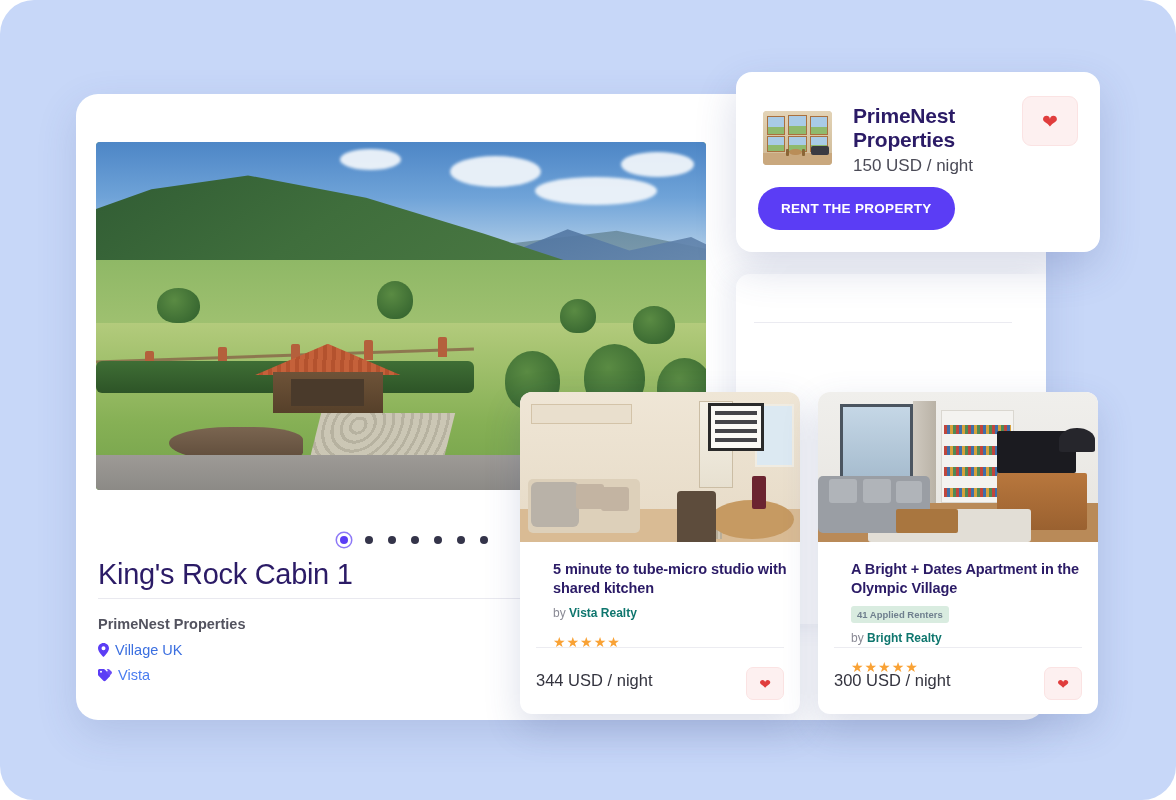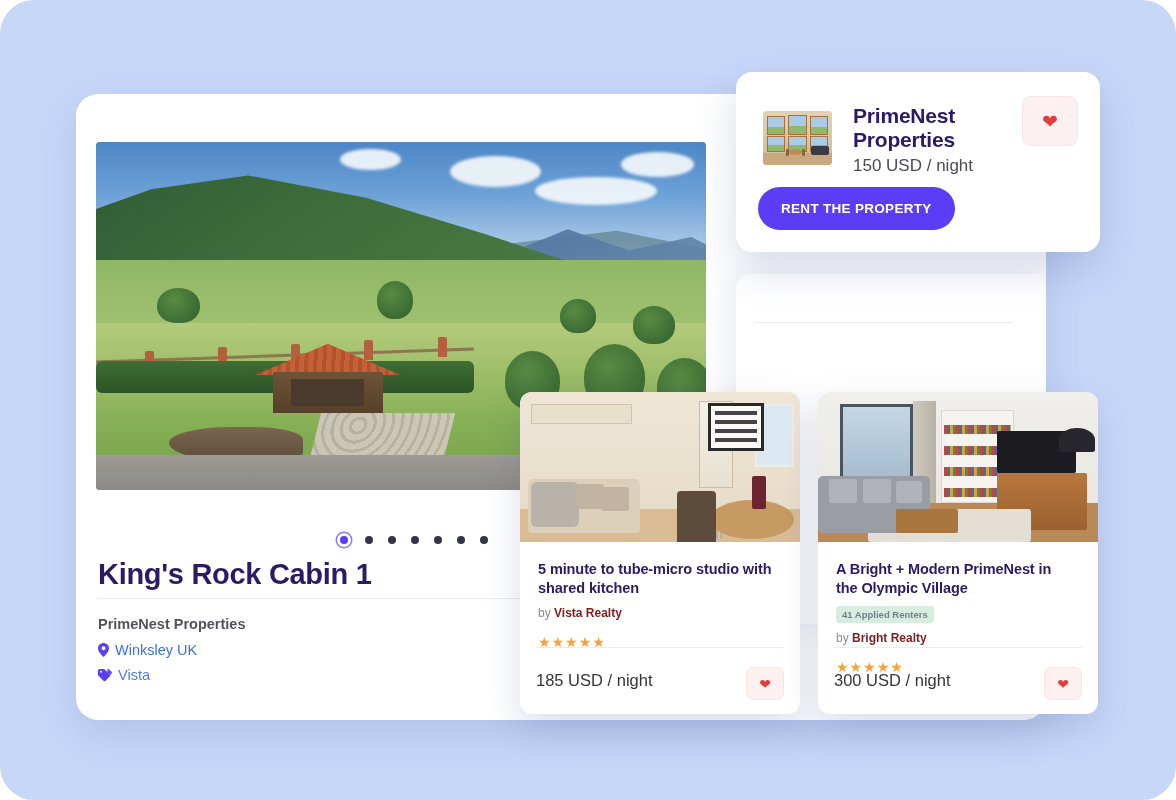--- a/index.html
+++ b/index.html
@@ -118,21 +118,21 @@
   }
   .dot { width:8px; height:8px; border-radius:50%; background:#34344a; }
   .dot.active {
     width:8px; height:8px; background:#5b3df5;
     box-shadow: 0 0 0 3px #ffffff, 0 0 0 4.5px #8d78f7;
     margin-right:2px;
   }
 
   #listing-title {
     position:absolute; left:22px; top:464px;
-    font-size:29px; font-weight:bold; color:#2b1b66;
+    font-size:29px; font-weight:normal; color:#2b1b66;
     letter-spacing:-0.3px;
   }
   #title-rule {
     position:absolute; left:22px; top:504px; width:880px; height:1px;
     background:#e9e9ef;
   }
   #host-name {
     position:absolute; left:22px; top:522px;
     font-size:14.5px; font-weight:bold; color:#53535f;
   }
@@ -258,33 +258,33 @@
   .c1-curtain { position:absolute; left:34%; top:6%; width:8%; height:68%; background:linear-gradient(90deg,#cfc9bf,#b9b2a6); }
   .c1-shelf { position:absolute; left:44%; top:12%; width:26%; height:62%; background:#f4f3f0; border:1.5px solid #dad7d0; }
   .c1-books { position:absolute; left:45%; width:24%; height:6%; background:repeating-linear-gradient(90deg,#c0463c 0 3px,#3f6fa8 3px 6px,#d7a13c 6px 9px,#4f8a55 9px 12px); }
   .c1-side { position:absolute; right:4%; bottom:8%; width:32%; height:38%; background:linear-gradient(to bottom,#b8773d,#9a6130); border-radius:2px; }
   .c1-tv { position:absolute; right:8%; top:26%; width:28%; height:28%; background:#1b1b20; border-radius:2px; }
   .c1-lamp { position:absolute; right:1%; top:24%; width:13%; height:16%; background:#26262c; border-radius:50% 50% 8% 8%; }
   .c1-sofa { position:absolute; left:0%; bottom:6%; width:40%; height:38%; background:#9a9ea4; border-radius:5px; }
   .c1-cushion { position:absolute; background:#b0b4b9; border-radius:3px; }
   .c1-coffee { position:absolute; left:28%; bottom:6%; width:22%; height:16%; background:#a9763f; border-radius:2px; }
 
-  .prop-body { position:absolute; left:2px; top:150px; width:100%; padding:18px 24px 0 16px; }
+  .prop-body { position:absolute; left:17px; top:150px; width:100%; padding:18px 24px 0 16px; }
   .prop-title {
     font-size:14.5px; font-weight:bold; color:#2b1b66;
     line-height:1.32; letter-spacing:-0.1px;
   }
   .prop-badge {
     display:inline-block; margin-top:8px;
     background:#d9ece0; color:#6f7f8e;
     font-size:9.5px; font-weight:bold;
     padding:3px 6px; border-radius:3px;
   }
   .prop-by { margin-top:8px; font-size:12px; color:#8a8a95; }
-  .prop-by b { color:#7f1d1d; font-weight:bold;margin-top:41px; }
+  .prop-by b { color:#0f766e; font-weight:bold;margin-top:41px; }
   .prop-stars { margin-top:14px; color:#f9a235; font-size:14px; letter-spacing:1px; }
   .prop-rule { position:absolute; left:16px; right:16px; bottom:66px; height:1px; background:#ececf1; }
   .prop-price {
     position:absolute; left:16px; bottom:24px;
     font-size:16.5px; color:#34343f;
   }
   .prop-fav {
     position:absolute; right:16px; bottom:14px;
     width:38px; height:33px;
     background:#fdf0f0; border:1px solid #fbe3e3; border-radius:7px;
@@ -345,21 +345,21 @@
   <div id="listing-title">King's Rock Cabin 1</div>
   <div id="title-rule"></div>
   <div id="host-name">PrimeNest Properties</div>
 
   <div class="meta-row" id="meta-location">
     <span class="meta-ico">
       <svg width="11" height="14" viewBox="0 0 11 14">
           <path d="M5.5 0C2.5 0 0 2.4 0 5.3 0 9.2 5.5 14 5.5 14S11 9.2 11 5.3C11 2.4 8.5 0 5.5 0zm0 7.3A2 2 0 1 1 5.5 3.3a2 2 0 0 1 0 4z" fill="#5b3df5"></path>
         </svg>
     </span>
-    <span>Winksley UK</span>
+    <span>Village UK</span>
   </div>
 
   <div class="meta-row" id="meta-tag">
     <span class="meta-ico">
       <svg width="14" height="13" viewBox="0 0 14 13">
           <path d="M0 1.6C0 .7.7 0 1.6 0h4.1c.4 0 .8.2 1.1.5l4.9 4.9c.6.6.6 1.6 0 2.2l-4.1 4.1c-.6.6-1.6.6-2.2 0L.5 6.8A1.6 1.6 0 0 1 0 5.7V1.6zm3 2.2a1 1 0 1 0 0-2 1 1 0 0 0 0 2z" fill="#5b3df5"></path>
           <path d="M8.4 0h1.9c.4 0 .8.2 1.1.5l2.1 2.1c.6.6.6 1.6 0 2.2l-1.9 1.9-3.2-3.3.8-.8c.6-.6.6-1.6 0-2.2L8.4 0z" fill="#6b4bf6"></path>
         </svg>
     </span>
     <span>Vista</span>
@@ -420,21 +420,21 @@
   </div>
   <div class="prop-body">
     <div class="prop-title">5 minute to tube-micro studio with shared kitchen</div>
     <div class="prop-by">
       <span>by</span>
       <b>Vista Realty</b>
     </div>
     <div class="prop-stars">★★★★★</div>
   </div>
   <div class="prop-rule"></div>
-  <div class="prop-price">185 USD / night</div>
+  <div class="prop-price">344 USD / night</div>
   <div class="prop-fav">
     <span class="heart">❤</span>
   </div>
 </div>
 
 <div class="prop-card" id="prop-card-1">
   <div class="prop-img">
     <div class="c1-wall"></div>
     <div class="c1-floor"></div>
     <div class="c1-door"></div>
@@ -448,21 +448,21 @@
     <div class="c1-side"></div>
     <div class="c1-lamp"></div>
     <div class="c1-rug"></div>
     <div class="c1-sofa"></div>
     <div class="c1-cushion" style="left:4%;bottom:26%;width:10%;height:16%;"></div>
     <div class="c1-cushion" style="left:16%;bottom:26%;width:10%;height:16%;"></div>
     <div class="c1-cushion" style="left:28%;bottom:26%;width:9%;height:15%;"></div>
     <div class="c1-coffee"></div>
   </div>
   <div class="prop-body">
-    <div class="prop-title">A Bright + Modern PrimeNest in the Olympic Village</div>
+    <div class="prop-title">A Bright + Dates Apartment in the Olympic Village</div>
     <div class="prop-badge">41 Applied Renters</div>
     <div class="prop-by">
       <span>by</span>
       <b>Bright Realty</b>
     </div>
     <div class="prop-stars">★★★★★</div>
   </div>
   <div class="prop-rule"></div>
   <div class="prop-price">300 USD / night</div>
   <div class="prop-fav">

